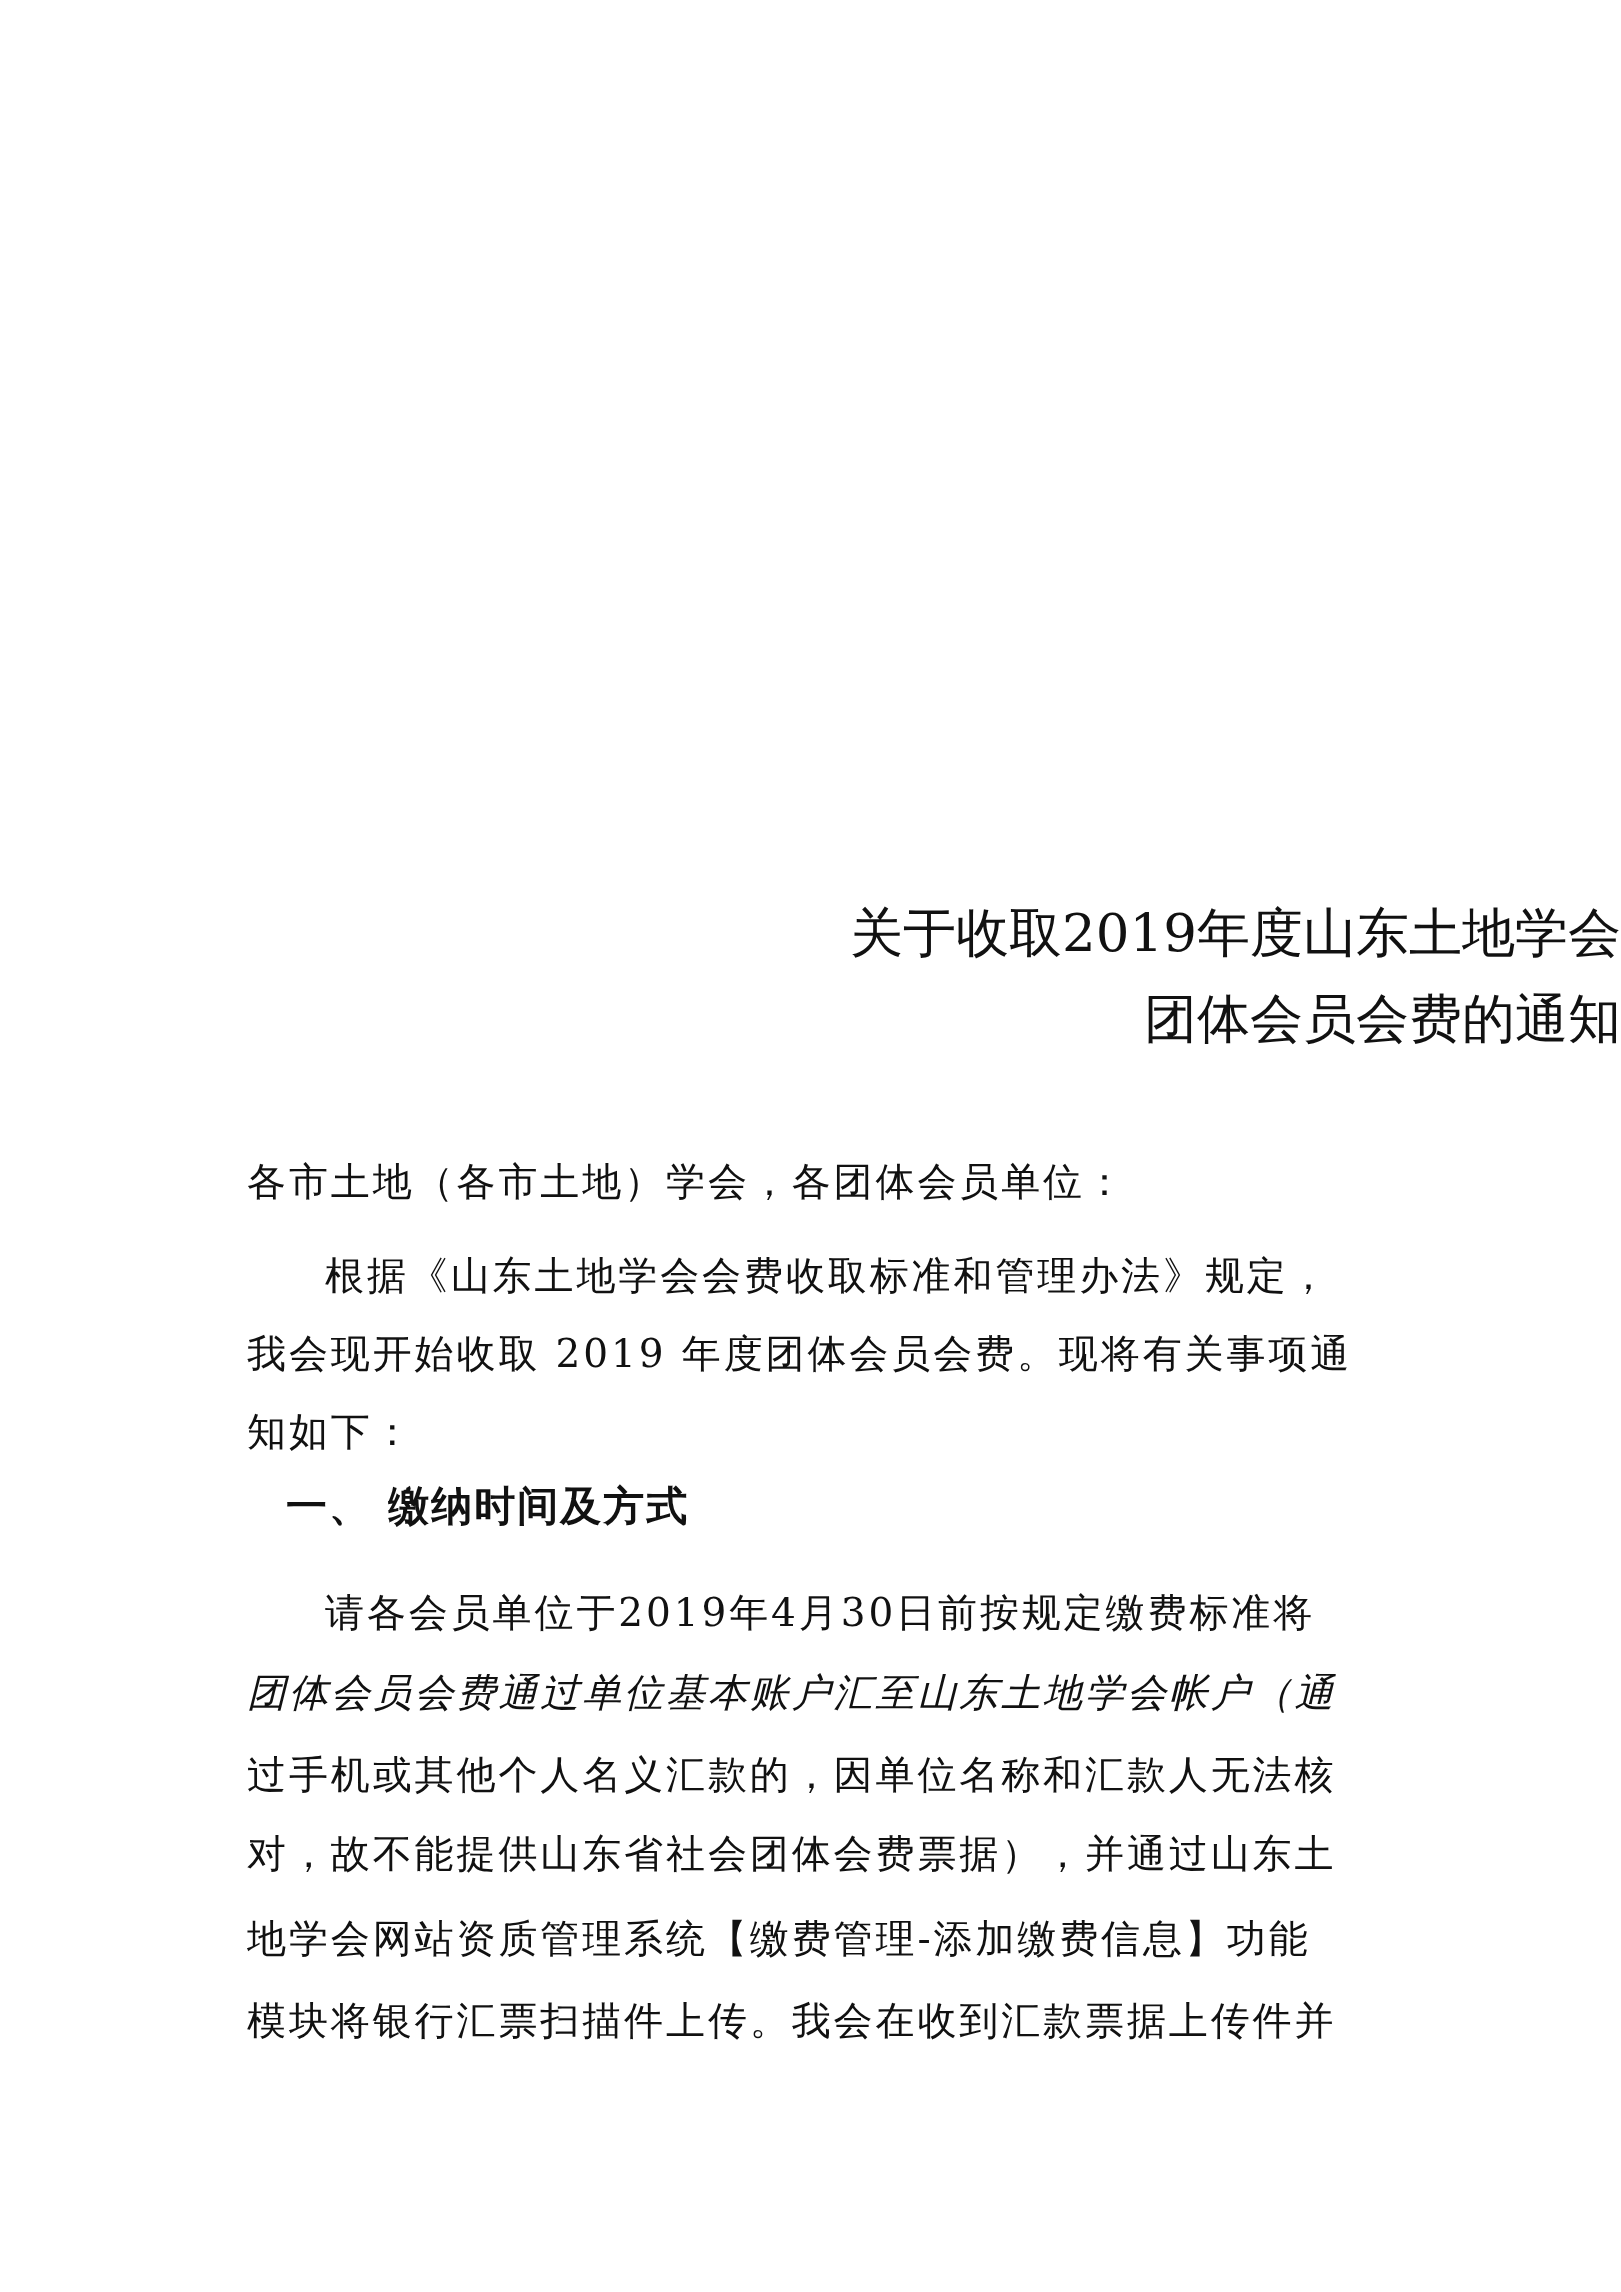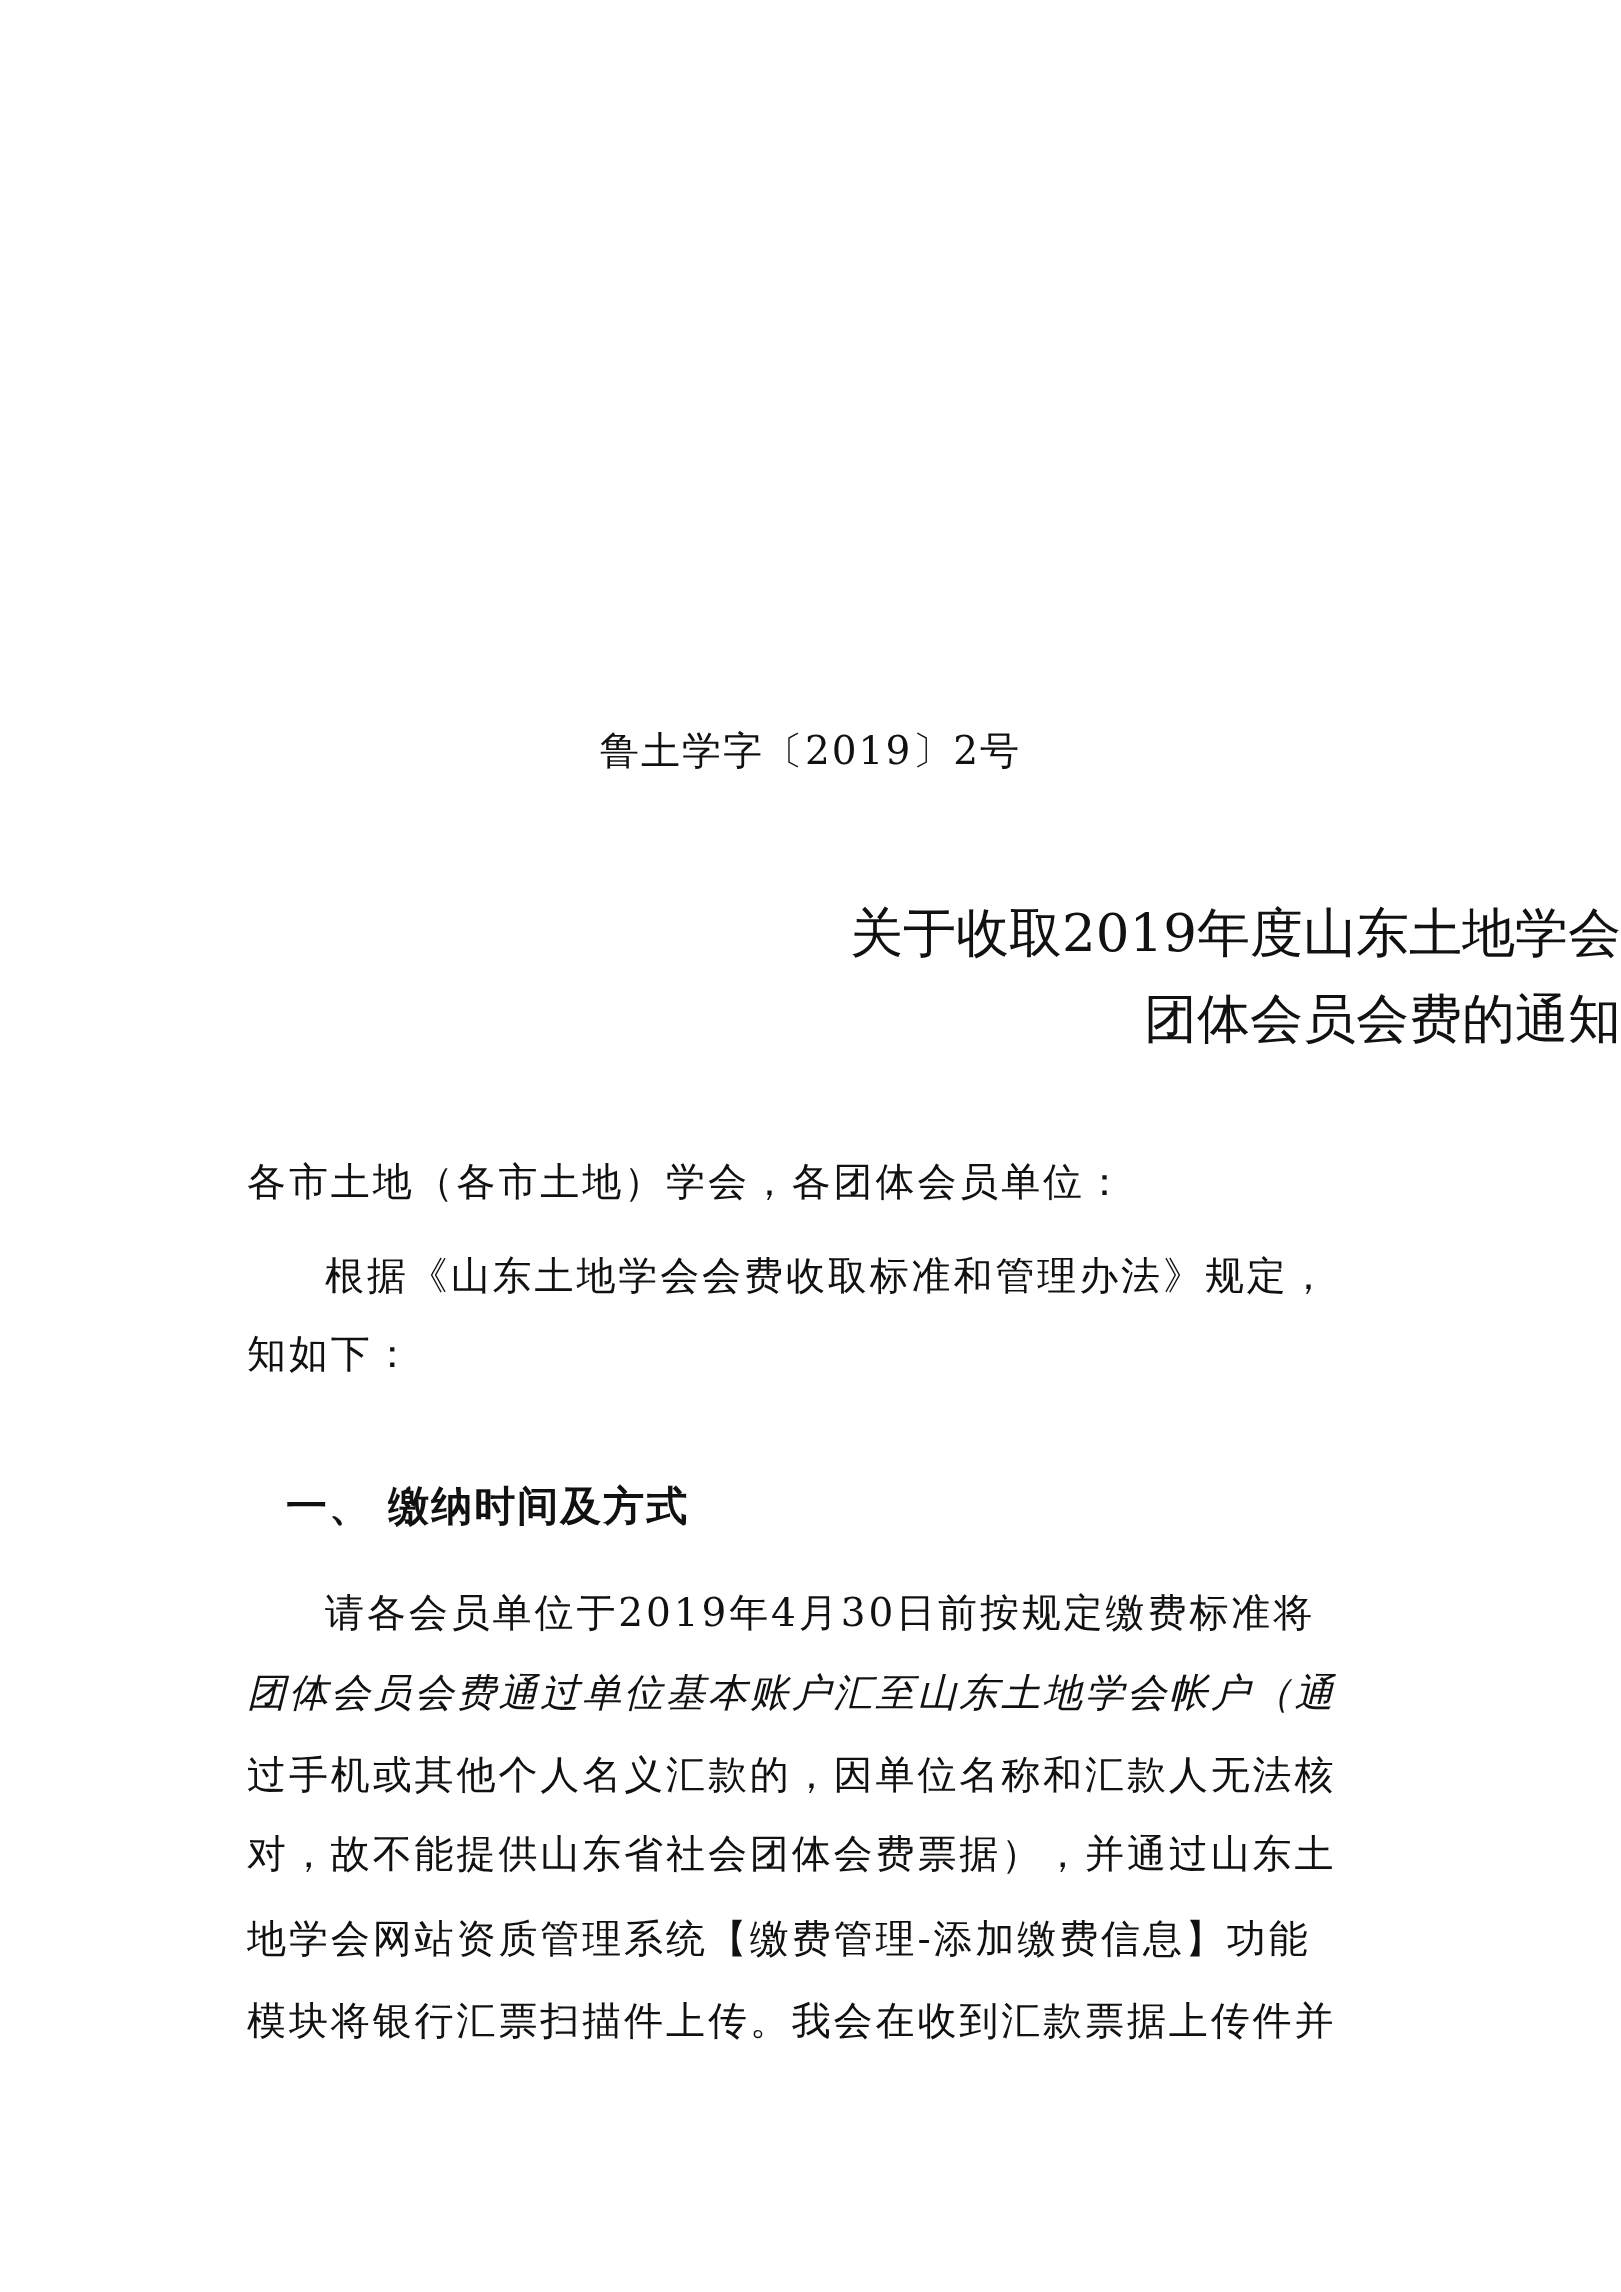--- a/index.html
+++ b/index.html
@@ -73,31 +73,31 @@
       height: 104px;
       line-height: 104px;
     }
     .indent { padding-left: 78px; }
   </style>
 </head>
 <body>
 
 <div class="page">
 
-  <div class="doc-number">鲁土学字〔2019〕2号</div>
 
   <h1 class="doc-title">
     <div>关于收取2019年度山东土地学会</div>
     <div>团体会员会费的通知</div>
   </h1>
 
   <div class="body-text salutation">各市土地（各市土地）学会，各团体会员单位：</div>
 
   <div class="body-text p1">
     <span class="line indent" style="height:78px;line-height:78px;">根据《山东土地学会会费收取标准和管理办法》规定，</span>
+    <span class="line" style="height:78px;line-height:78px;">我会现开始收取 2019 年度团体会员会费。现将有关事项通</span>
     <span class="line" style="height:78px;line-height:78px;">知如下：</span>
   </div>
 
   <div class="section-heading">一、 缴纳时间及方式</div>
 
   <div class="body-text p2">
     <span class="line indent" style="height:78px;line-height:78px;">请各会员单位于2019年4月30日前按规定缴费标准将</span>
     <span class="line" style="height:82px;line-height:82px;font-style:italic;">团体会员会费通过单位基本账户汇至山东土地学会帐户（通</span>
     <span class="line" style="height:82px;line-height:82px;">过手机或其他个人名义汇款的，因单位名称和汇款人无法核</span>
     <span class="line" style="height:82px;line-height:82px;font-family:Liberation Mono, monospace;">对，故不能提供山东省社会团体会费票据），并通过山东土</span>

